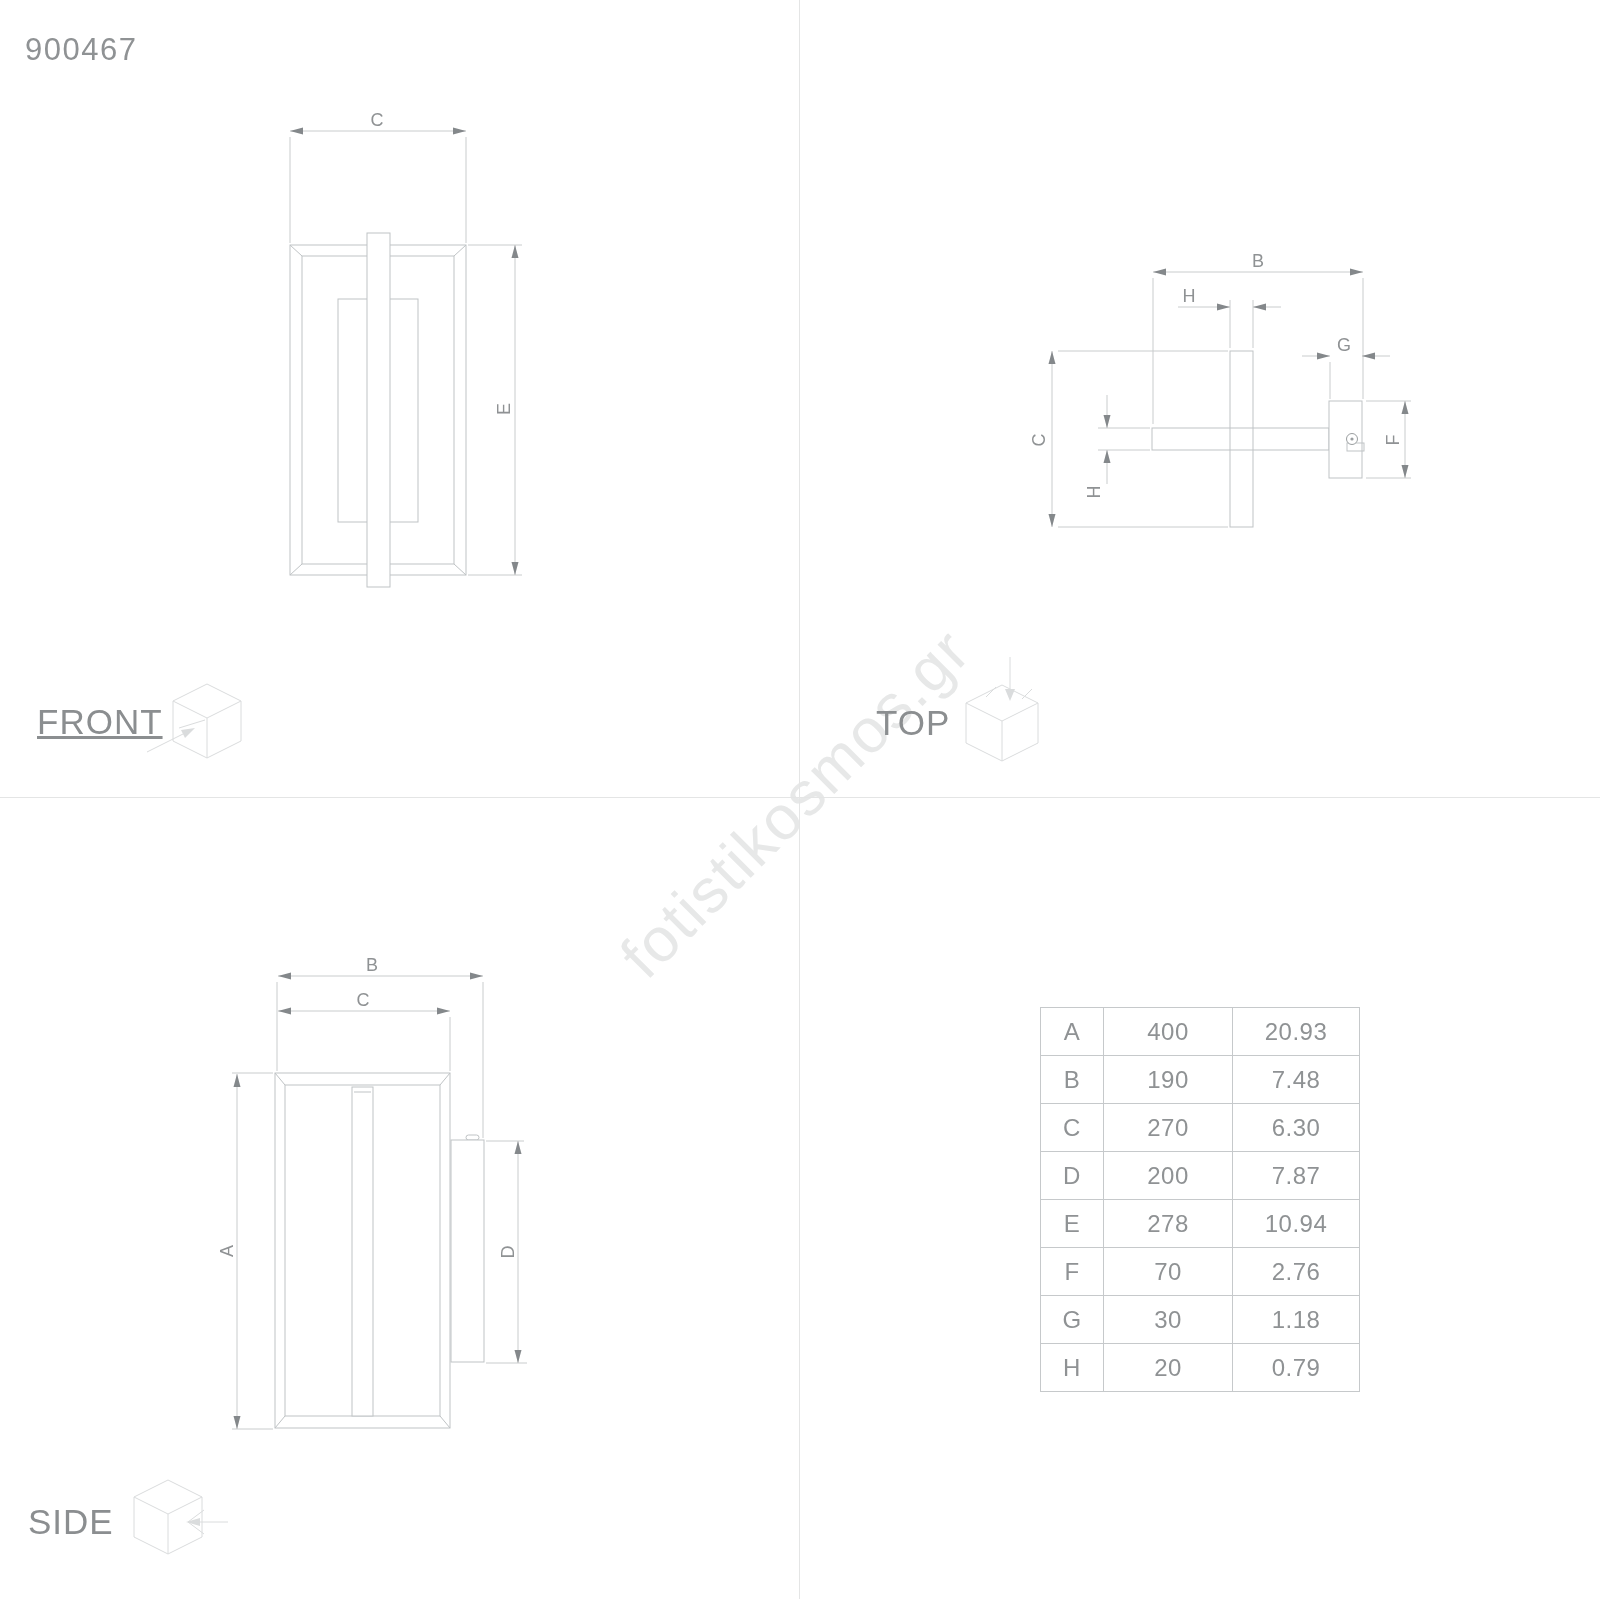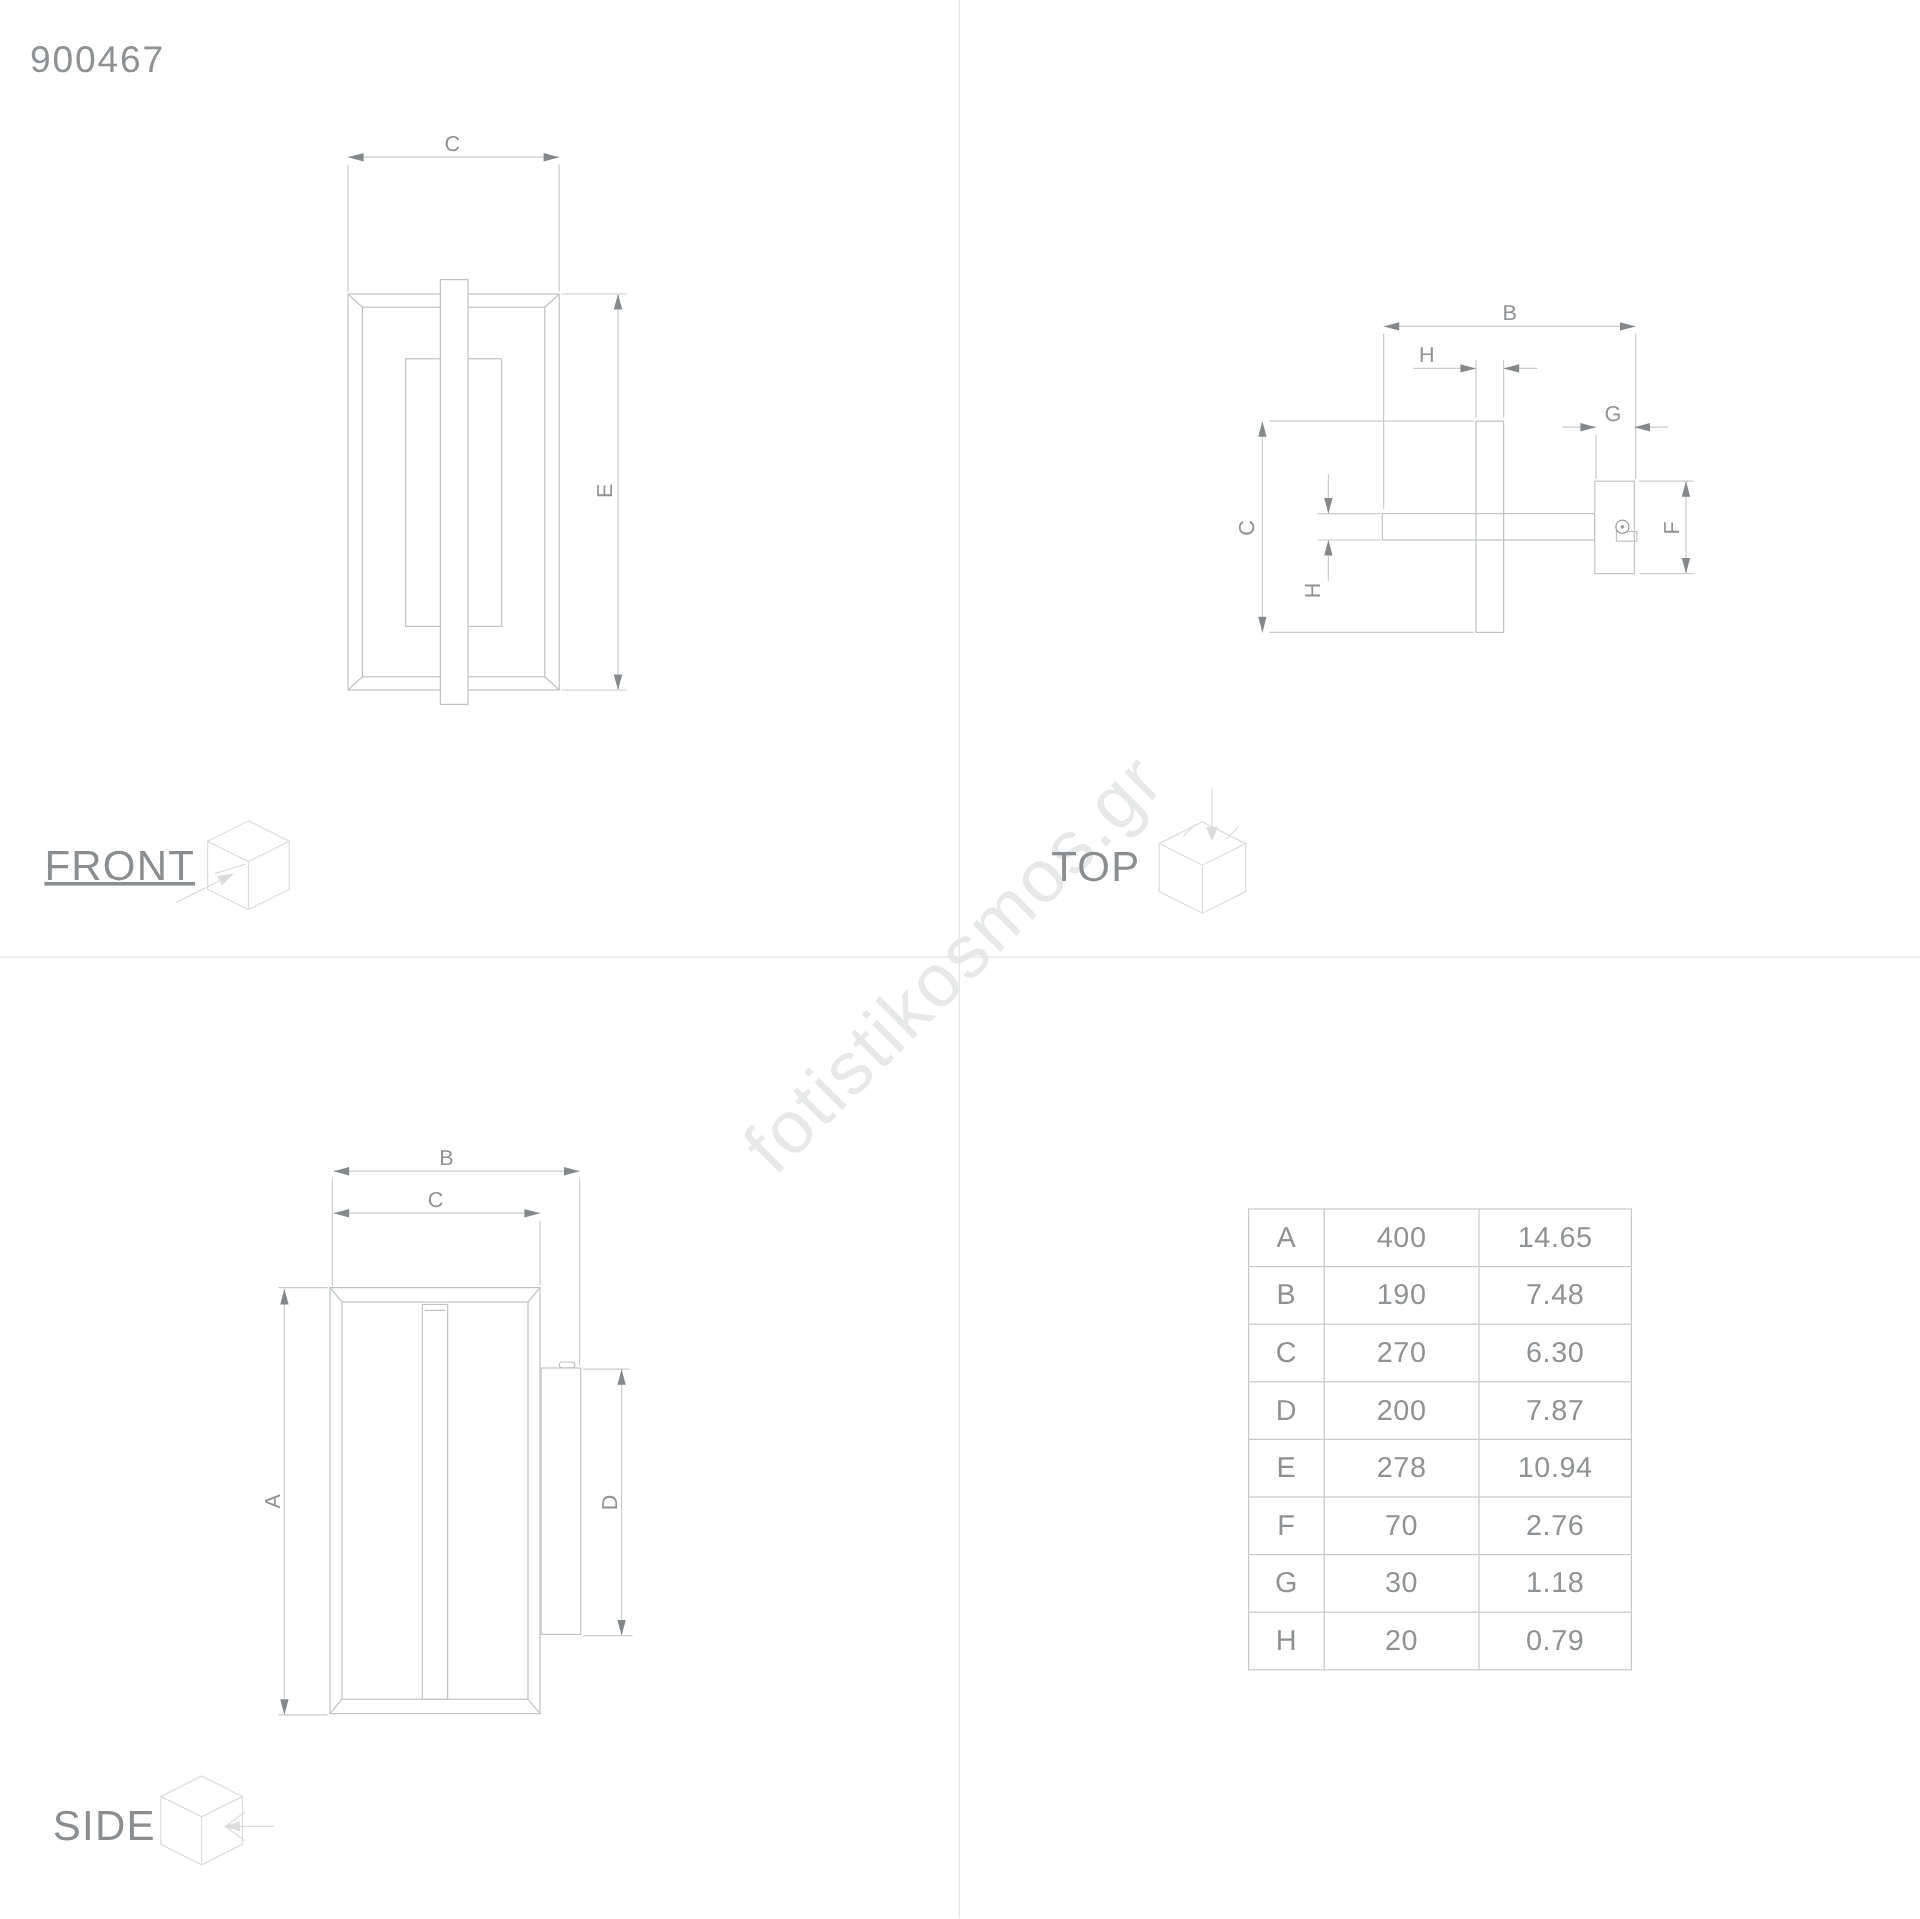--- a/index.html
+++ b/index.html
@@ -188,21 +188,21 @@
       <polygon points="237,1429 233.5,1416 240.5,1416"></polygon>
       <polygon points="518,1141 514.5,1154 521.5,1154"></polygon>
       <polygon points="518,1363 514.5,1350 521.5,1350"></polygon>
     </g>
   </svg>
   <span class="dim-label" style="left:372px; top:965px;">B</span>
   <span class="dim-label" style="left:363px; top:1000px;">C</span>
   <span class="dim-label rot" style="left:227px; top:1251px;">A</span>
   <span class="dim-label rot" style="left:508px; top:1252px;">D</span>
 
-  <div class="view-label" style="left:44px; top:1502px;">SIDE</div>
+  <div class="view-label" style="left:28px; top:1502px;">SIDE</div>
   <svg class="cube" style="left:128px; top:1478px;" width="104" height="84" viewBox="0 0 104 84" fill="none">
     <g stroke="#dadcdd" stroke-width="1">
       <path d="M40,2 L74,19 L40,36 L6,19 Z"></path>
       <path d="M6,19 L6,59 L40,76 L74,59 L74,19"></path>
       <path d="M40,36 L40,76"></path>
       <line x1="100" y1="44" x2="62" y2="44"></line>
       <line x1="76" y1="32" x2="60" y2="44"></line>
       <line x1="60" y1="44" x2="76" y2="56"></line>
     </g>
     <polygon points="58,44 72,40 72,48" fill="#dadcdd"></polygon>
@@ -211,21 +211,21 @@
   <table class="spec-table">
     <colgroup>
         <col style="width:63px">
         <col style="width:129px">
         <col style="width:127px">
       </colgroup>
     <tbody>
       <tr>
         <td>A</td>
         <td>400</td>
-        <td>14.65</td>
+        <td>20.93</td>
       </tr>
       <tr>
         <td>B</td>
         <td>190</td>
         <td>7.48</td>
       </tr>
       <tr>
         <td>C</td>
         <td>270</td>
         <td>6.30</td>

